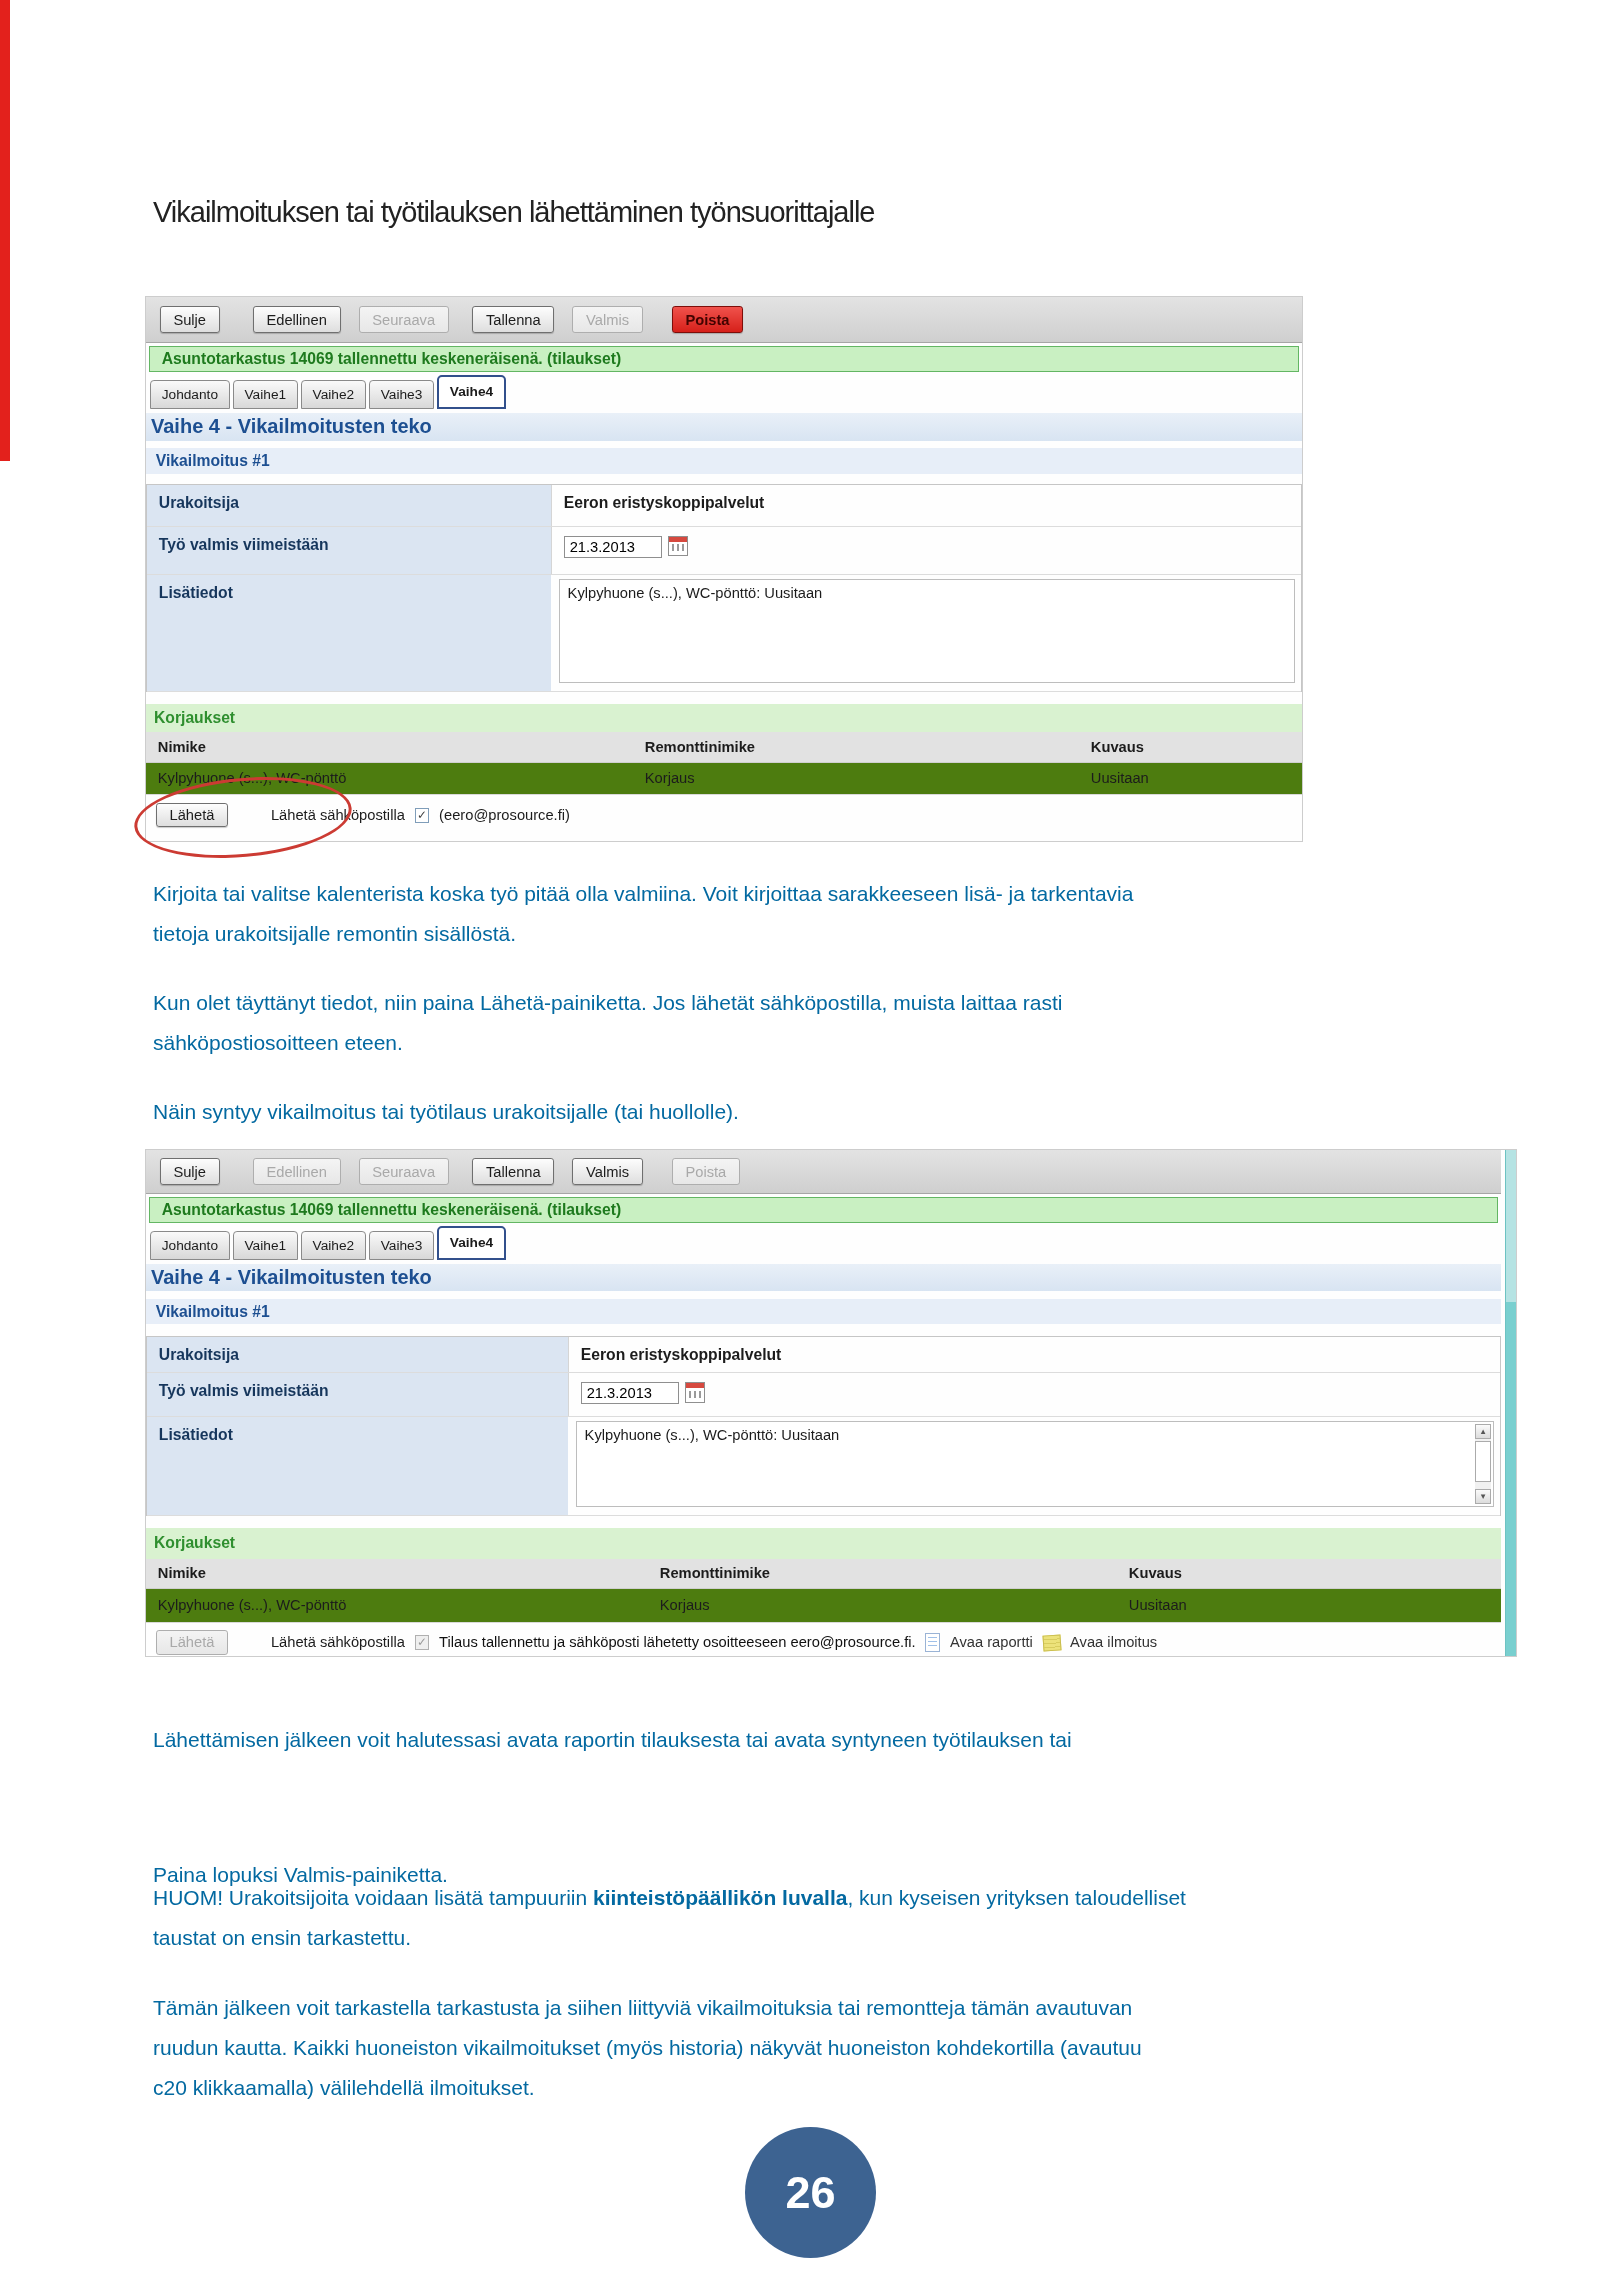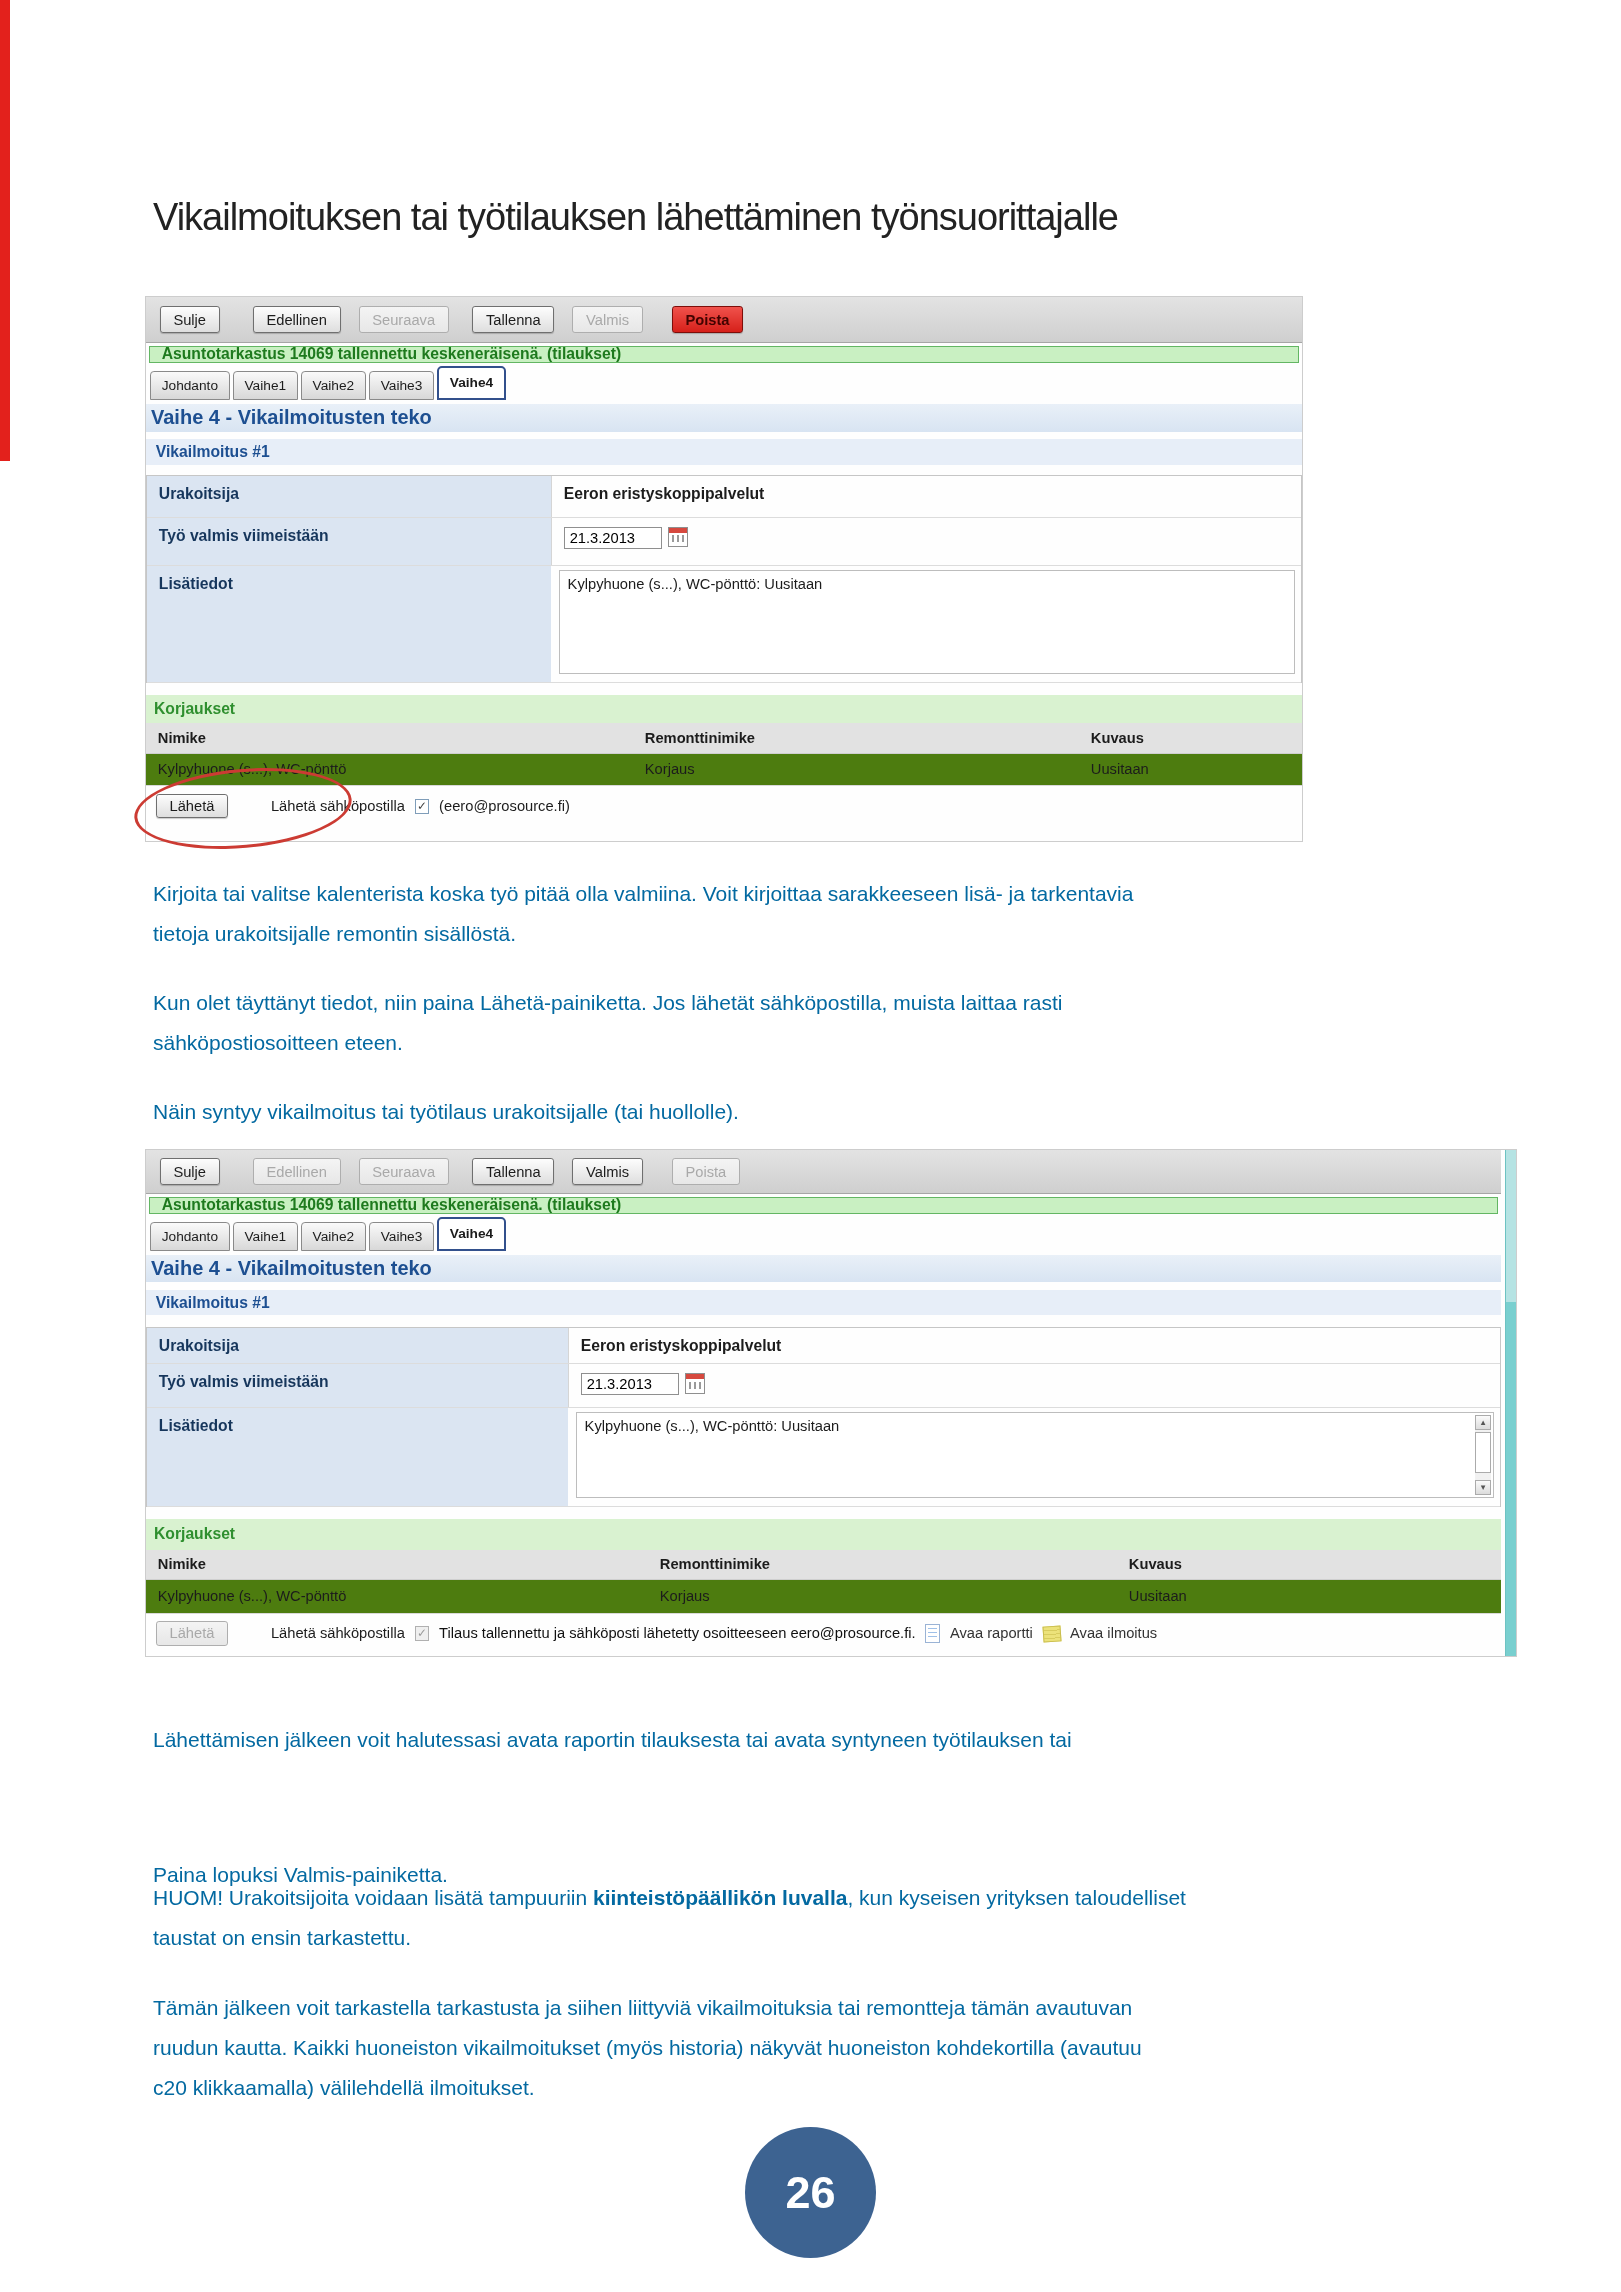--- a/index.html
+++ b/index.html
@@ -3,21 +3,21 @@
 <meta charset="utf-8">
 <style>
   html,body{margin:0;padding:0;background:#ffffff;}
   .page{position:relative;width:1621px;height:2293px;background:#fff;overflow:hidden;
         font-family:"Liberation Sans",sans-serif;color:#3d3d3d;}
 
   
   .red-bar{position:absolute;left:0;top:0;width:9.8px;height:461px;background:#e3211c;}
 
   
-  .title{position:absolute;left:153px;top:196px;font-size:38px;font-weight:400;
+  .title{position:absolute;left:153px;top:196px;font-size:29px;font-weight:400;
          letter-spacing:-1px;color:#222222;white-space:nowrap;}
 
   
   .para{position:absolute;left:153px;width:1372px;font-size:21px;color:#0369a1;}
   .para .ln{height:40px;line-height:40px;white-space:nowrap;}
   .para .b{font-weight:bold;}
 
   
   .shot{position:absolute;background:#fefefe;border:1px solid #cdcdcd;box-sizing:border-box;
         font-size:14.7px;color:#1c1c1c;}
@@ -31,21 +31,21 @@
   .s2 .toolbar{height:43px;}
   .btn{height:26.5px;padding:0 12.7px;border:1px solid #6f6f6f;border-radius:2.9px;
        background:linear-gradient(#fdfdfd,#dedede);font-size:14.7px;color:#1c1c1c;
        font-family:"Liberation Sans",sans-serif;box-shadow:0 1px 1px rgba(0,0,0,.2);}
   .btn.off{color:#a9a9a9;border-color:#aeaeae;background:linear-gradient(#f4f4f4,#e7e7e7);box-shadow:none;}
   .btn.danger{background:linear-gradient(#f0524c,#d6201a);border-color:#7e0d09;color:#420300;font-weight:bold;}
   .btn.small{height:24.5px;}
   .ml14{margin-left:13.7px;} .ml34{margin-left:33px;} .ml2{margin-left:18px;}
   .ml24{margin-left:23.5px;} .ml30{margin-left:29px;}
 
-  .banner{margin:2.9px 2.9px 0 2.9px;height:17px;display:flex;align-items:center;
+  .banner{margin:2.9px 2.9px 0 2.9px;height:26px;display:flex;align-items:center;
           background:#c9f0c2;border:1px solid #63b663;box-sizing:border-box;
           color:#1e7a1e;font-weight:bold;font-size:15.7px;padding-left:11.8px;}
 
   .tabs{margin-top:5.9px;height:31px;display:flex;align-items:flex-end;padding-left:3.9px;}
   .tab{height:26.5px;padding:0 10.8px;margin-right:2.9px;display:inline-flex;align-items:center;
        border:1px solid #8a8a8a;border-radius:3.9px 3.9px 0 0;font-size:13.7px;
        background:linear-gradient(#fafafa,#d8d8d8);}
   .tab.active{height:30px;background:#ffffff;font-weight:bold;border:2px solid #32508c;
        border-top-width:2.9px;border-radius:4.9px 4.9px 0 0;}
 

